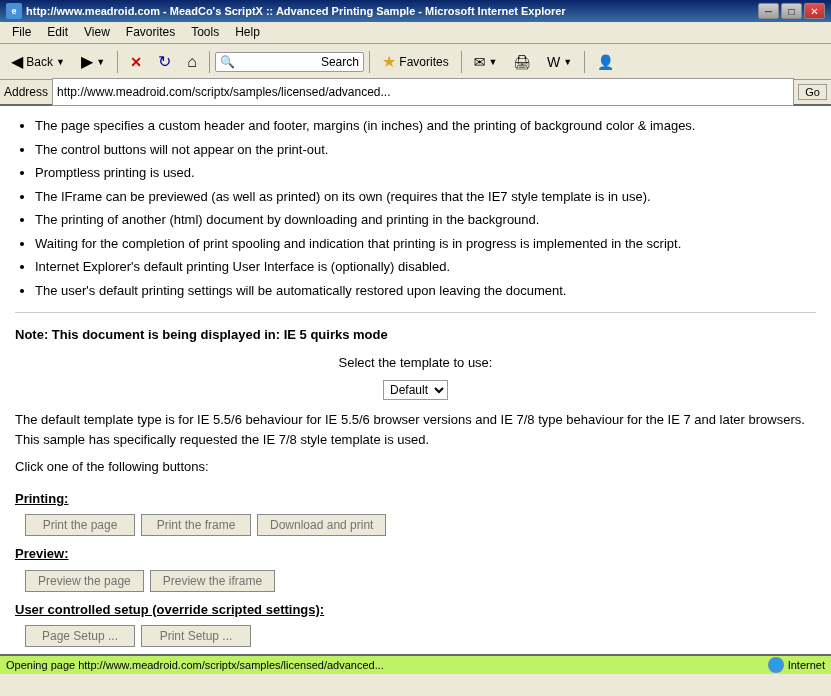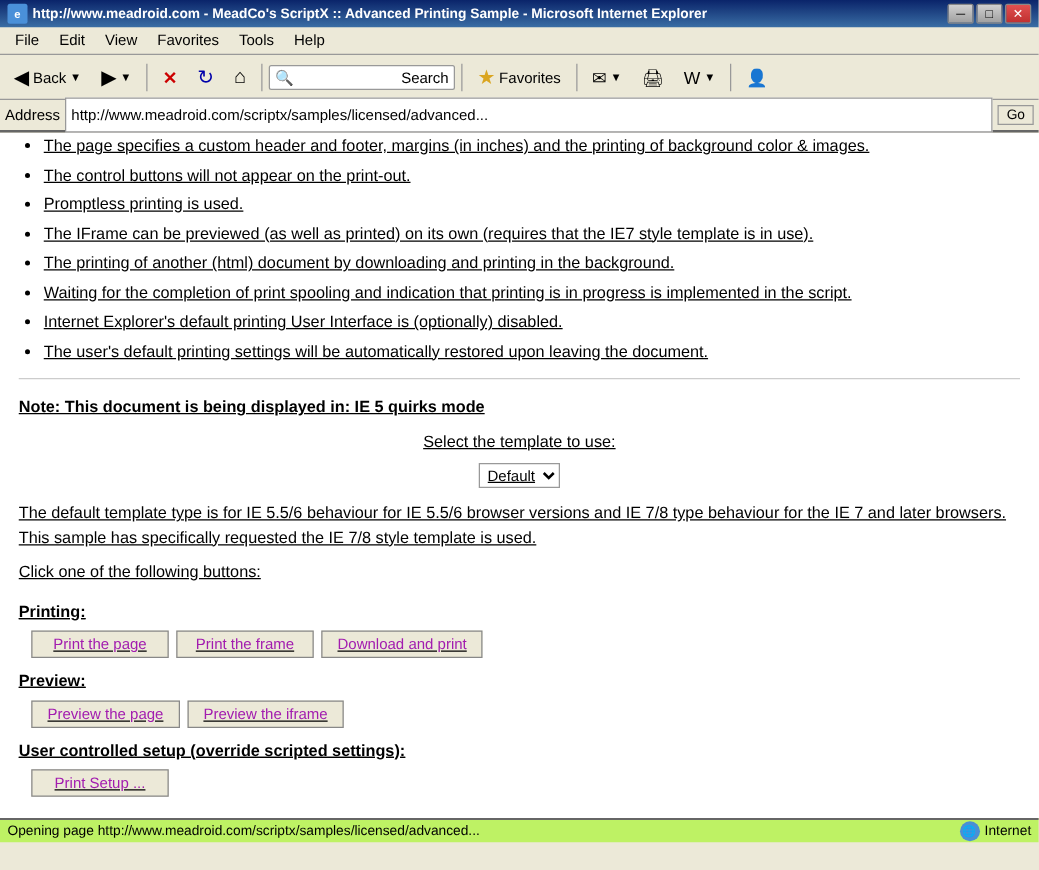--- a/index.html
+++ b/index.html
@@ -85,24 +85,23 @@
     
     .content-wrapper {
       display: flex;
       height: calc(696px - 22px - 22px - 36px - 26px - 22px - 20px);
       overflow: hidden;
     }
     .content-area {
       flex: 1;
       background: white;
       overflow-y: auto;
-      padding: 0 15px;
+      padding: 10px 15px;
       font-size: 13px;
       line-height: 1.5;
-      text-decoration: underline;
     }
 
     
     .status-bar {
       background: #bef264;
       border-top: 2px solid #666;
       padding: 2px 6px;
       font-size: 11px;
       display: flex;
       align-items: center;
@@ -123,21 +122,21 @@
     .section-label { font-weight: bold; text-decoration: underline; margin-bottom: 6px; display: block; }
     .btn-row { display: flex; gap: 6px; margin-bottom: 8px; padding-left: 10px; }
     .action-btn {
       background: #ECE9D8;
       border: 1px solid #888;
       padding: 3px 12px;
       font-size: 12px;
       cursor: pointer;
       min-width: 110px;
       text-align: center;
-      color: #a21caf;
+      color: #737373;
     }
     hr.divider { border: none; border-top: 1px solid #ccc; margin: 12px 0; }
 
     
     .content-area::-webkit-scrollbar { width: 17px; }
     .content-area::-webkit-scrollbar-track { background: #C8C0B0; }
     .content-area::-webkit-scrollbar-thumb { background: #ECE9D8; border: 1px solid #888; }
     .content-area::-webkit-scrollbar-button { background: #ECE9D8; border: 1px solid #888; height: 17px; }
   </style>
 </head>
@@ -261,20 +260,21 @@
       <span class="section-label">Preview:</span>
       <div class="btn-row">
         <button class="action-btn">Preview the page</button>
         <button class="action-btn">Preview the iframe</button>
       </div>
     </div>
 
     <div>
       <span class="section-label">User controlled setup (override scripted settings):</span>
       <div class="btn-row">
+        <button class="action-btn">Page Setup ...</button>
         <button class="action-btn">Print Setup ...</button>
       </div>
     </div>
 
     <div style="height:40px;"></div>
   </div>
 </div>
 
 <div class="status-bar">
   <span style="font-size:11px;">Opening page http://www.meadroid.com/scriptx/samples/licensed/advanced...</span>

